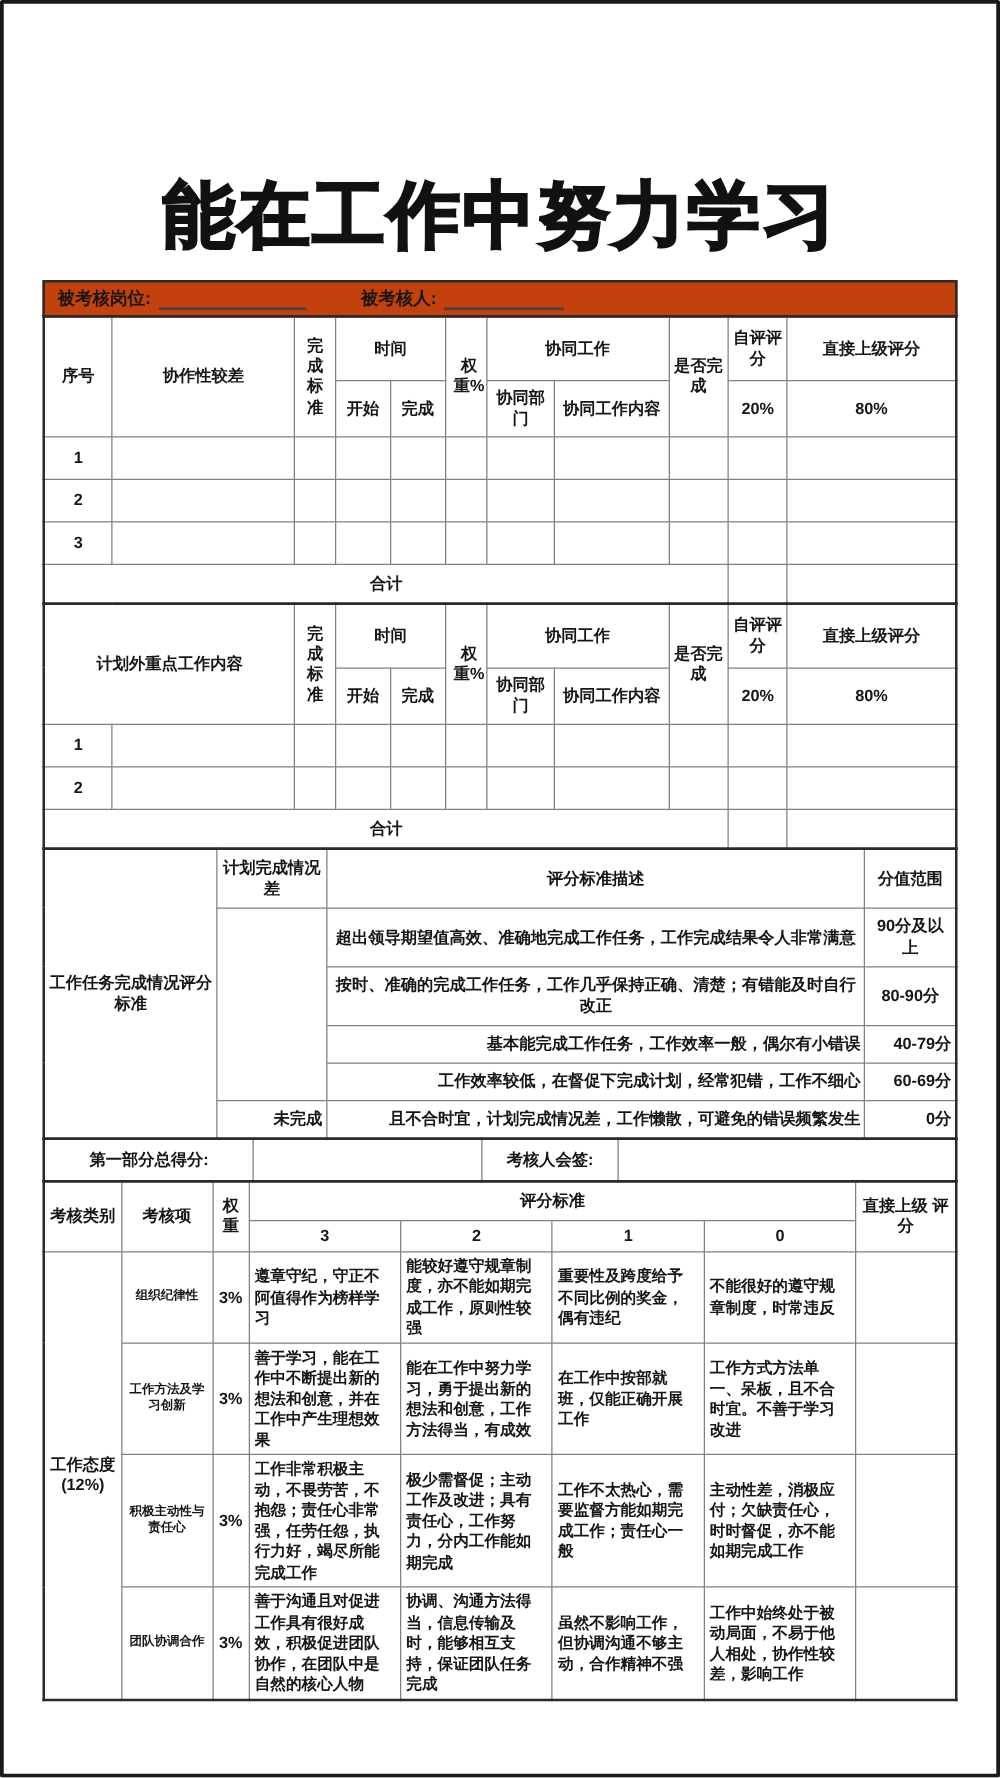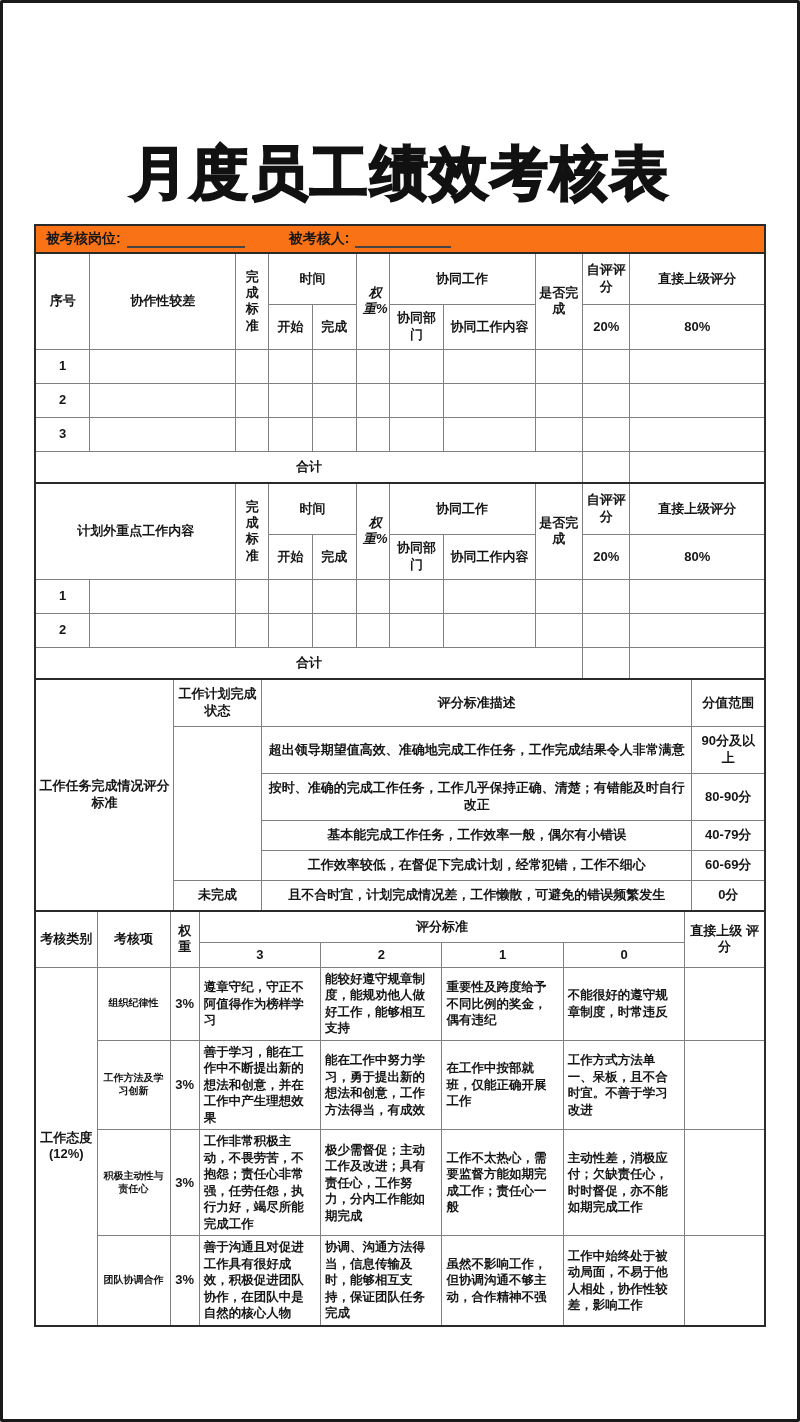--- a/index.html
+++ b/index.html
@@ -8,53 +8,53 @@
     background:#fff;border:3px solid #1a1a1a;border-radius:2px;
     font-family:"Liberation Sans","DejaVu Sans",sans-serif;color:#161616;
     overflow:hidden;position:relative;
   }
   .title{
     margin-top:140px;margin-bottom:22px;text-align:center;
     font-size:58px;font-weight:900;letter-spacing:2px;line-height:1.05;
     -webkit-text-stroke:2px #111;
   }
   .doc{width:732px;margin:0 auto;}
-  .box{box-sizing:border-box;border:2px solid #2a2a2a;margin-top:-2px;background:#f97316;}
+  .box{box-sizing:border-box;border:2px solid #2a2a2a;margin-top:-2px;background:#c2410c;}
   .form-row{padding:4px 10px;font-size:14px;font-weight:bold;}
   .blank{display:inline-block;border-bottom:2px solid #444;height:13px;vertical-align:bottom;}
   .blank.b1{width:118px;margin:0 44px 0 6px;}
   .blank.b2{width:96px;margin:0 0 0 6px;}
   .banner{background:#b3b3b3;text-align:center;font-weight:bold;font-size:14.5px;padding:3px 0;}
   table{width:100%;border-collapse:collapse;table-layout:fixed;}
   td{border:1px solid #808080;text-align:center;vertical-align:middle;
      padding:2px 3px;font-size:13px;font-weight:bold;line-height:1.28;
      word-break:break-all;overflow:hidden;}
   .t{border:2px solid #2a2a2a;margin-top:-2px;}
   .vwrap{width:1.1em;margin:0 auto;line-height:1.25;}
-  .wwrap{width:2.4em;margin:10px auto;font-style:italic;}
+  .wwrap{width:2.4em;margin:10px auto;}
   .hr1 td{height:46px;}
   .hr2 td{height:40px;}
   .dr td{height:29px;}
   .totr td{height:26px;}
   .note{padding:4px 7px;font-size:13.5px;font-weight:bold;text-align:left;line-height:1.42;}
   .crit .hdr td{height:42px;}
   .crit .l0 td{height:42px;}
   .crit .l1 td{height:42px;}
-  .crit .ls td{height:25px;}
+  .crit .ls td{height:25px;text-align:right;}
   .foot td{height:28px;}
   .bpi .bh1 td{height:26px;}
   .bpi .bh2 td{height:20px;}
   .bpi td.desc{text-align:left;font-size:12.5px;padding:3px 4px;line-height:1.32;}
   .bpi td.itm{font-size:10px;}
 </style>
 </head>
 <body>
 
 <div class="page">
-  <div class="title">月度员工绩效考核表</div>
+  <div class="title">能在工作中努力学习</div>
 
   <div class="doc">
 
     <div class="box form-row">
       <span>被考核岗位:</span><span class="blank b1"></span><span>被考核人:</span><span class="blank b2"></span>
     </div>
 
 
     <table class="t">
       <colgroup>
@@ -216,21 +216,21 @@
     <table class="t crit">
       <colgroup>
         <col style="width:19%">
           <col style="width:12%">
           <col style="width:59%">
           <col style="width:10%">
       </colgroup>
       <tbody>
           <tr class="hdr">
         <td rowspan="6">工作任务完成情况评分标准</td>
-        <td>工作计划完成状态</td>
+        <td>计划完成情况差</td>
         <td>评分标准描述</td>
         <td>分值范围</td>
       </tr>
       <tr class="l0">
         <td rowspan="4"></td>
         <td>超出领导期望值高效、准确地完成工作任务，工作完成结果令人非常满意</td>
         <td>90分及以上</td>
       </tr>
       <tr class="l1">
         <td>按时、准确的完成工作任务，工作几乎保持正确、清楚；有错能及时自行改正</td>
@@ -245,20 +245,36 @@
         <td>60-69分</td>
       </tr>
       <tr class="ls">
         <td>未完成</td>
         <td>且不合时宜，计划完成情况差，工作懒散，可避免的错误频繁发生</td>
         <td>0分</td>
       </tr>
     </tbody>
       </table>
 
+    <table class="t foot">
+      <colgroup>
+        <col style="width:23%">
+          <col style="width:25%">
+          <col style="width:15%">
+          <col style="width:37%">
+      </colgroup>
+      <tbody>
+          <tr>
+        <td>第一部分总得分:</td>
+        <td></td>
+        <td>考核人会签:</td>
+        <td></td>
+      </tr>
+    </tbody>
+      </table>
 
 
     <table class="t bpi">
       <colgroup>
         <col style="width:8.5%">
           <col style="width:10%">
           <col style="width:4%">
           <col style="width:16.625%">
           <col style="width:16.625%">
           <col style="width:16.625%">
@@ -279,21 +295,21 @@
         <td>3</td>
         <td>2</td>
         <td>1</td>
         <td>0</td>
       </tr>
       <tr>
         <td rowspan="4">工作态度 (12%)</td>
         <td class="itm">组织纪律性</td>
         <td>3%</td>
         <td class="desc">遵章守纪，守正不阿值得作为榜样学习</td>
-        <td class="desc">能较好遵守规章制度，能规劝他人做好工作，能够相互支持</td>
+        <td class="desc">能较好遵守规章制度，亦不能如期完成工作，原则性较强</td>
         <td class="desc">重要性及跨度给予不同比例的奖金，偶有违纪</td>
         <td class="desc">不能很好的遵守规章制度，时常违反</td>
         <td></td>
       </tr>
       <tr>
         <td class="itm">工作方法及学习创新</td>
         <td>3%</td>
         <td class="desc">善于学习，能在工作中不断提出新的想法和创意，并在工作中产生理想效果</td>
         <td class="desc">能在工作中努力学习，勇于提出新的想法和创意，工作方法得当，有成效</td>
         <td class="desc">在工作中按部就班，仅能正确开展工作</td>

